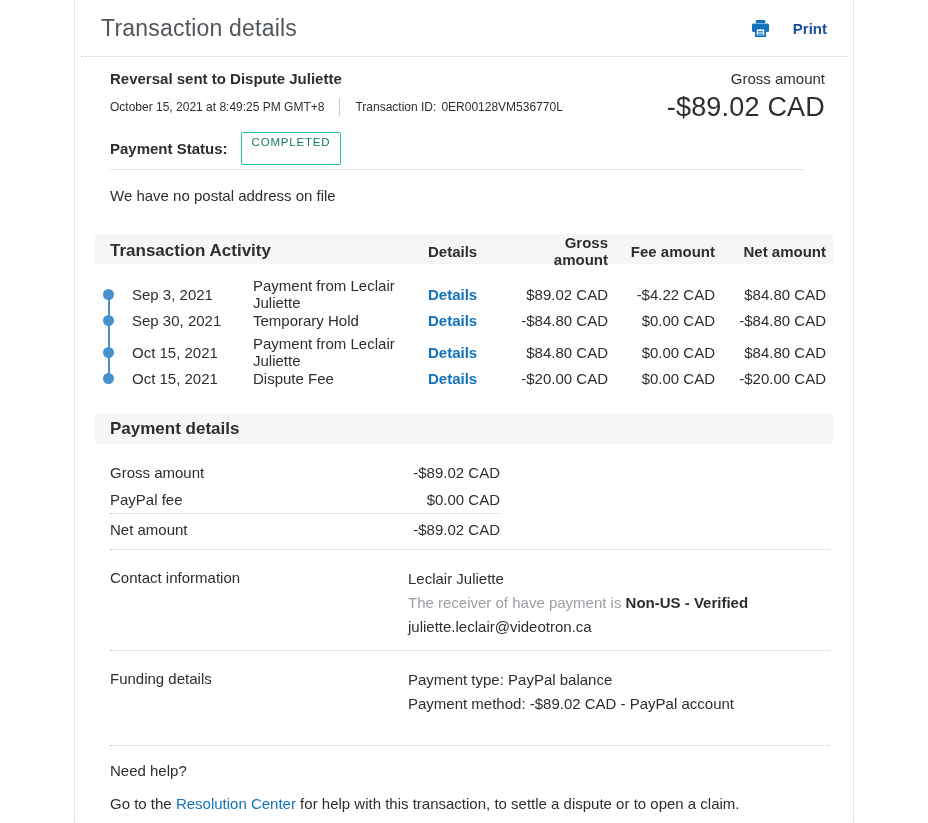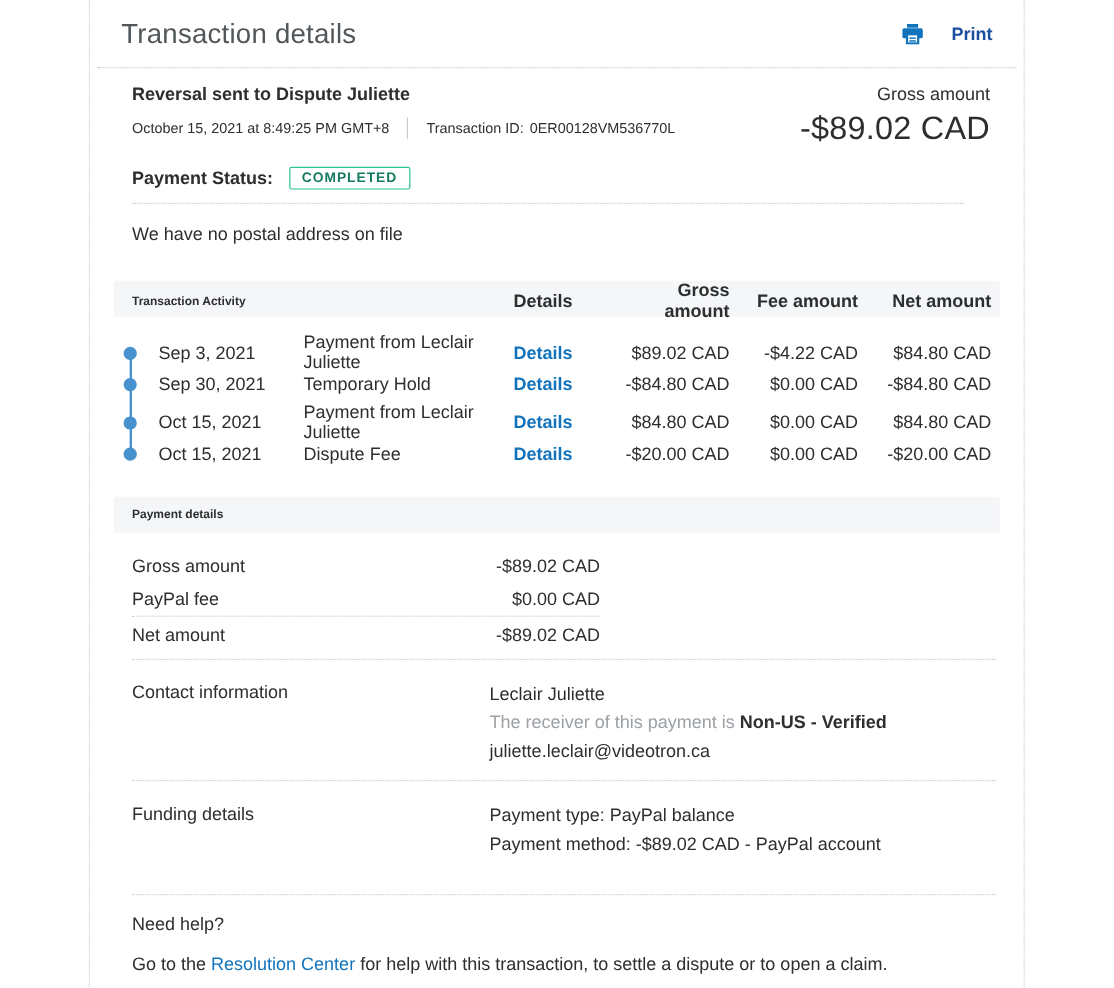--- a/index.html
+++ b/index.html
@@ -52,44 +52,44 @@
   .summary { position: relative; padding: 13px 27px 0 35px; }
   .summary-heading { font-weight: 700; font-size: 15px; }
   .summary-row { margin-top: 11px; display: flex; align-items: center; font-size: 12px; }
   .vsep { border-left: 1px solid #c9cacb; height: 18px; margin: 0 15px; }
   .status-row { margin-top: 21px; display: flex; align-items: center; height: 22px; }
   .status-label { font-weight: 700; margin-right: 13px; }
   .status-badge {
     border: 1px solid #2bc48a;
     color: #157a62;
     font-size: 11.5px;
-    font-weight: 700;
+    font-weight: 400;
     letter-spacing: 0.8px;
-    padding: 3px 10px 2px 10px;
+    padding: 3px 10px 16px 10px;
     border-radius: 2px;
   }
   .summary-right { position: absolute; top: 13px; right: 28px; text-align: right; }
   .gross-label { font-size: 15px; }
   .gross-value { font-size: 27px; margin-top: 5px; letter-spacing: 0.2px; color: #2c2e2f; }
   .summary .divider-inset { margin-top: 10px; margin-left: 0; }
 
   
   .postal-note { padding: 17px 27px 0 35px; }
 
   
   .band {
     margin: 30px 20px 0 20px;
     height: 30px;
     background: #f5f6f8;
     display: grid;
     grid-template-columns: 1fr 80px 100px 107px 111px;
     align-items: center;
     padding: 0 7px 0 15px;
   }
-  .band .band-title { font-weight: 700; font-size: 10px; }
+  .band .band-title { font-weight: 700; font-size: 17px; }
   .band .col-h { font-weight: 700; font-size: 15px; }
   .col-right { text-align: right; }
   .activity-rows { position: relative; padding: 13px 27px 21px 20px; }
   .activity-row {
     display: grid;
     grid-template-columns: 37px 121px 1fr 80px 100px 107px 111px;
     align-items: center;
     height: 29px;
   }
   .timeline-dot {
@@ -257,21 +257,21 @@
       <span>Net amount</span>
       <span>-$89.02 CAD</span>
     </div>
     <div class="divider-inset pd-full-divider"></div>
   </div>
 
   <div class="info-section">
     <div class="info-label">Contact information</div>
     <div class="info-content">
       <div class="line">Leclair Juliette</div>
-      <div class="line"><span class="muted">The receiver of this payment is </span><span class="bold">Non-US - Verified</span></div>
+      <div class="line"><span class="muted">The receiver of have payment is </span><span class="bold">Non-US - Verified</span></div>
       <div class="line">juliette.leclair@videotron.ca</div>
     </div>
   </div>
   <div class="divider-inset contact-divider"></div>
 
   <div class="info-section">
     <div class="info-label">Funding details</div>
     <div class="info-content">
       <div class="line">Payment type: PayPal balance</div>
       <div class="line">Payment method: -$89.02 CAD - PayPal account</div>

